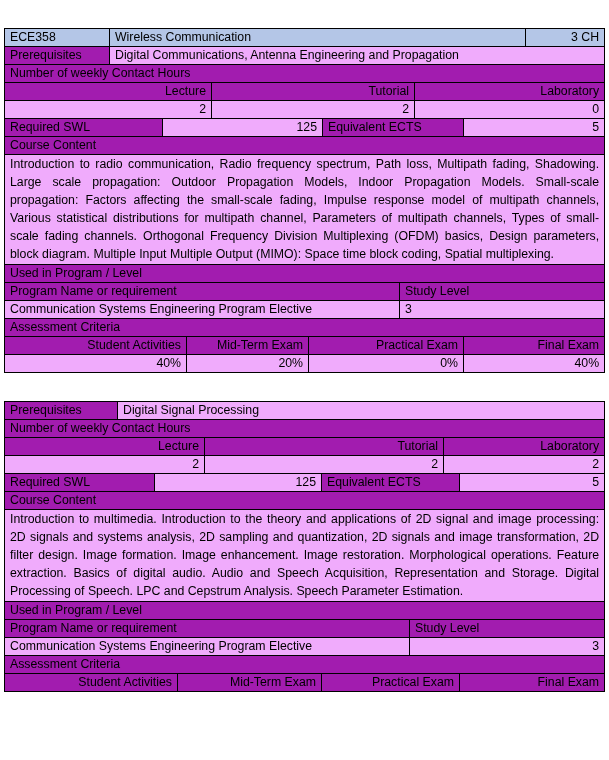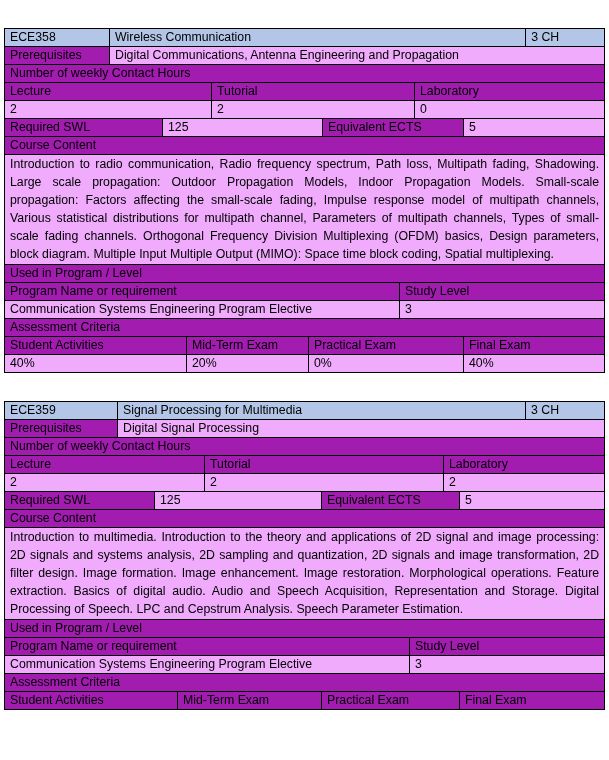--- a/index.html
+++ b/index.html
@@ -2,21 +2,21 @@
 <html><head>
 <meta charset="utf-8">
 <style>
   html, body { margin: 0; padding: 0; background: #ffffff; }
   body { width: 609px; height: 760px; position: relative; font-family: "Liberation Sans", sans-serif; font-size: 12.3px; color: #000; }
   .course { position: absolute; left: 4px; width: 600px; border-collapse: collapse; table-layout: fixed; }
   .course td { border: 1px solid #000; padding: 0 5px; height: 17px; line-height: 17px; white-space: nowrap; overflow: hidden; }
   .blue { background: #b4c6e7; }
   .green { background: #a21caf; }
   .white { background: #f0abfc; }
-  .c { text-align: left; }
+  .c { text-align: right; }
   .content-cell { white-space: normal !important; text-align: justify; line-height: 18px !important; height: auto !important; padding: 0 5px 1px 5px !important; }
   #t1 { top: 4px; margin-top: 24px; }
   #t2 { top: 401px; }
 </style>
 </head>
 <body>
 
 <table id="t1" class="course">
   <colgroup>
     <col style="width:105px">
@@ -105,25 +105,20 @@
       <col style="width:99px">
       <col style="width:18px">
       <col style="width:72px">
       <col style="width:16px">
       <col style="width:34px">
       <col style="width:16px">
       <col style="width:66px">
       <col style="width:79px">
   </colgroup>
   <tbody>
-      <tr>
-    <td class="blue">ECE359</td>
-    <td class="blue" colspan="10">Signal Processing for Multimedia</td>
-    <td class="blue c">3 CH</td>
-  </tr>
   <tr>
     <td class="green">Prerequisites</td>
     <td class="white" colspan="11">Digital Signal Processing</td>
   </tr>
   <tr>
     <td class="green" colspan="12">Number of weekly Contact Hours</td>
   </tr>
   <tr>
     <td class="green c" colspan="4">Lecture</td>
     <td class="green c" colspan="5">Tutorial</td>

